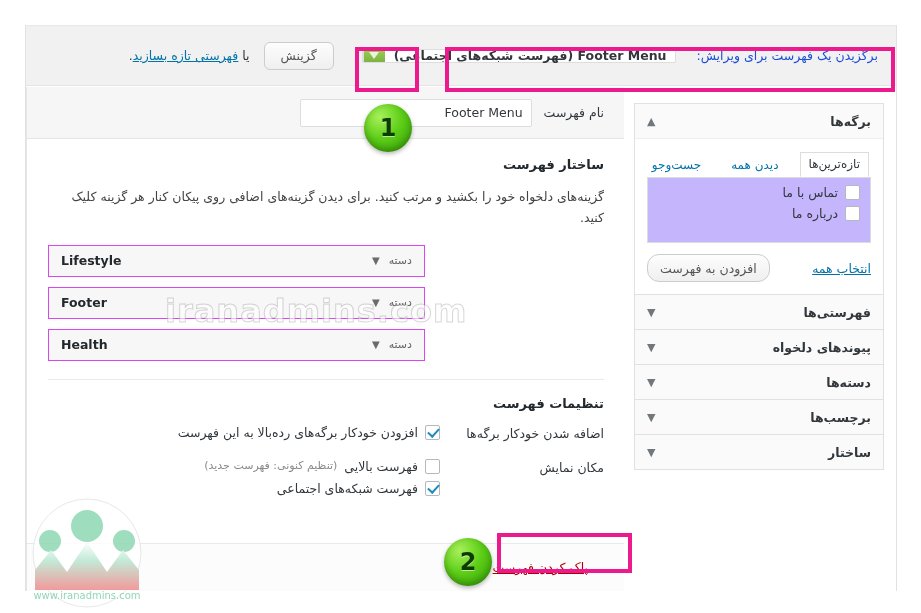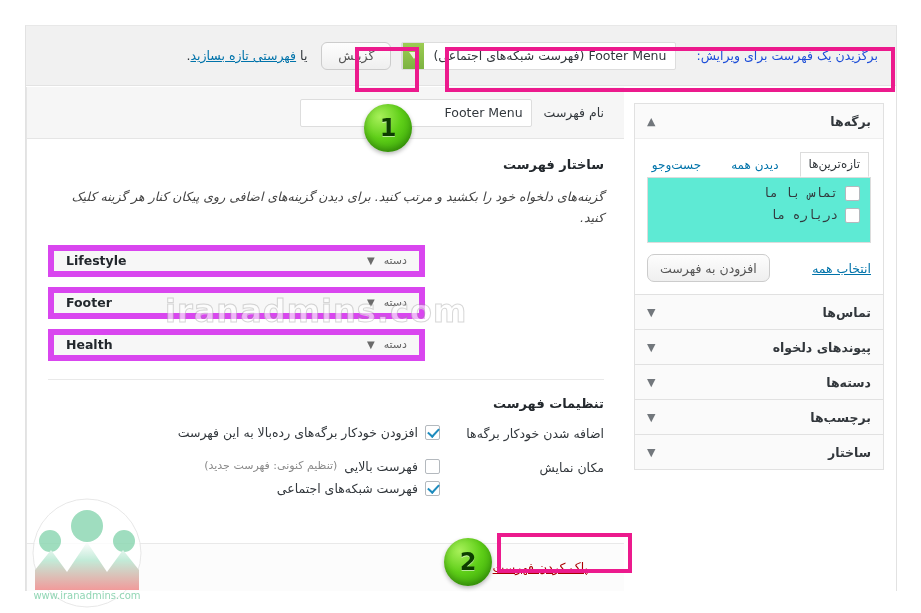--- a/index.html
+++ b/index.html
@@ -48,26 +48,27 @@
   .tb-label {
     font-size: 12.5px;
     color: #1d4ed8;
     white-space: nowrap;
     margin-left: 20px;
   }
   .menu-select {
     position: relative;
     display: inline-flex;
     align-items: stretch;
-    height: 28px;
+    height: 14px;
     background: #ffffff;
     border: 1px solid #ddd;
     border-radius: 2px;
     min-width: 258px;
-    margin-left: 10px;
+    margin-left: 28px;
+    font-weight: bold;
   }
   .menu-select .sel-text {
     flex: 1;
     display: flex;
     align-items: center;
     justify-content: flex-start;
     padding: 0 9px;
     font-size: 12.5px;
     color: #32373c;
     white-space: nowrap;
@@ -212,24 +213,23 @@
     color: #32373c;
     background: #fff;
     border: 1px solid #dcdcdc;
     border-bottom: 1px solid #fff;
     font-weight: normal;
   }
 
   .tab-panel {
     border: 1px solid #dcdcdc;
     border-top: none;
-    background: #5eead4;
+    background: #c4b5fd;
     min-height: 66px;
     padding: 8px 10px 4px;
-    font-family: Liberation Mono, monospace;
   }
   .chk-row {
     display: flex;
     align-items: center;
     justify-content: flex-start;
     gap: 7px;
     margin-bottom: 6px;
     font-size: 12.5px;
     color: #32373c;
   }
@@ -259,21 +259,21 @@
     justify-content: space-between;
     margin-top: 11px;
   }
   .btn-add {
     height: 28px;
     padding: 0 12px;
     font-size: 12.5px;
     color: #555;
     background: linear-gradient(#fdfdfd, #efefef);
     border: 1px solid #ccc;
-    border-radius: 7px;
+    border-radius: 12px;
     cursor: pointer;
     font-family: inherit;
   }
   .link-all {
     font-size: 12.5px;
     color: #0073aa;
     text-decoration: underline;
     cursor: pointer;
   }
 
@@ -314,32 +314,31 @@
     color: #23282d;
     margin: 0 0 14px 0;
     text-align: right;
   }
   .sec-desc {
     font-size: 12.5px;
     color: #444;
     margin: 12px 0 16px 0;
     line-height: 1.7;
     text-align: right;
-    font-style: italic;
   }
 
   .menu-items { margin: 0 0 18px 0; }
   .mi {
     display: flex;
     flex-direction: row-reverse;
     align-items: center;
     justify-content: space-between;
     height: 32px;
     background: #f7f7f7;
-    border: 6px solid #d946ef;
+    border: 1px solid #d946ef;
     margin-bottom: 10px;
     padding: 0 12px;
     cursor: move;
     width: 377px;
     margin-right: auto;
     margin-left: 0;
   }
   .mi-left {
     display: flex;
     flex-direction: row-reverse;
@@ -495,21 +494,21 @@
 
             <div class="acc-actions">
               <a class="link-all" href="#">انتخاب همه</a>
               <button class="btn-add">افزودن به فهرست</button>
             </div>
           </div>
         </div>
 
         <div class="acc">
           <div class="acc-head">
-            <span class="acc-title">تماس‌ها</span>
+            <span class="acc-title">فهرستی‌ها</span>
             <span class="acc-toggle">▼</span>
           </div>
         </div>
 
         <div class="acc">
           <div class="acc-head">
             <span class="acc-title">پیوندهای دلخواه</span>
             <span class="acc-toggle">▼</span>
           </div>
         </div>

